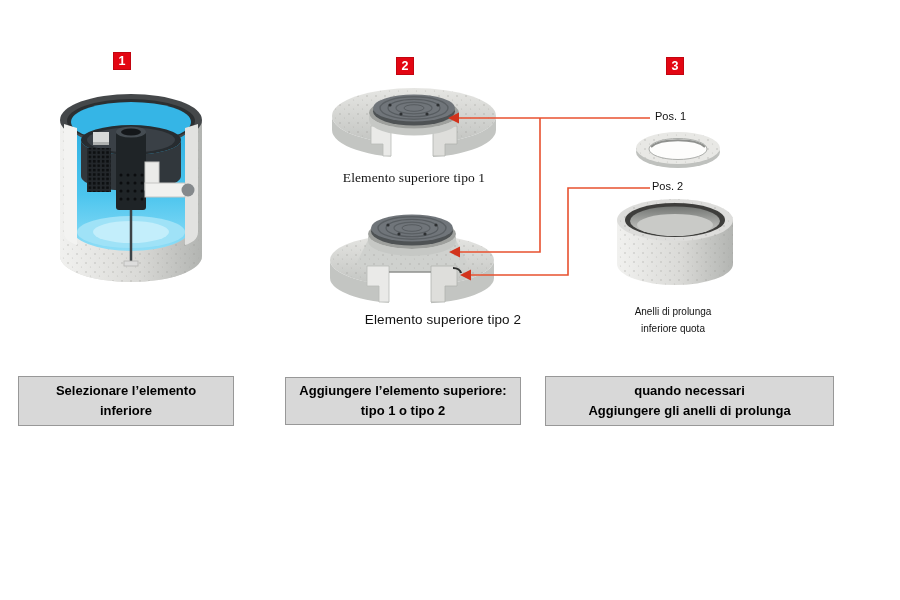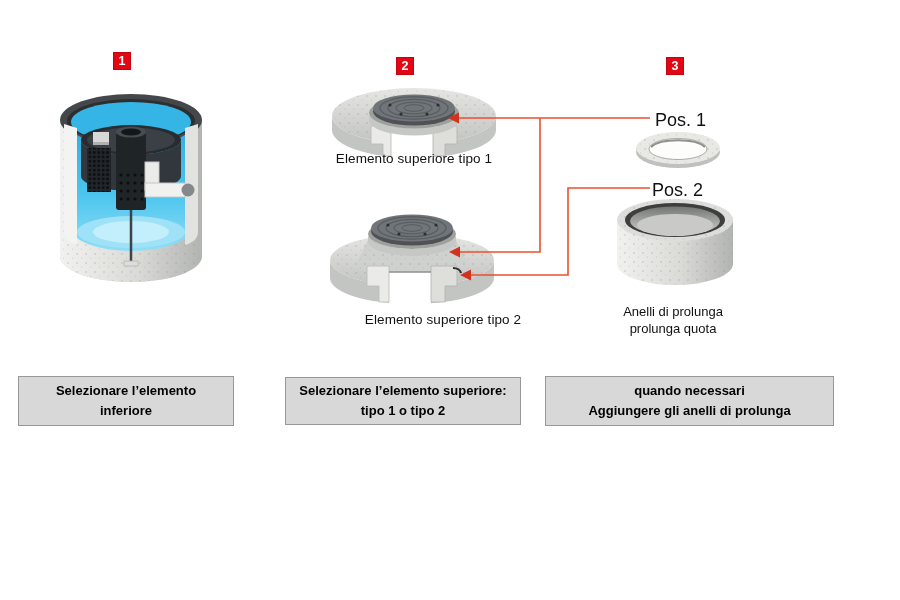--- a/index.html
+++ b/index.html
@@ -10,24 +10,24 @@
   .abs{position:absolute;}
   .badge{
     position:absolute;width:18px;height:18px;background:#e30613;
     color:#fff;font-weight:bold;font-size:12.5px;line-height:18px;text-align:center;
     box-shadow:inset 0 0 0 1px #c20510;
   }
   .item-label{
     position:absolute;font-size:13.5px;letter-spacing:.1px;text-align:center;color:#111;
   }
   .pos-label{
-    position:absolute;font-size:18px;color:#111;
+    position:absolute;font-size:11px;color:#111;
   }
   .note{
-    position:absolute;font-size:13px;line-height:17px;text-align:center;color:#111;
+    position:absolute;font-size:10px;line-height:17px;text-align:center;color:#111;
   }
   .caption-box{
     position:absolute;background:#d8d8d8;border:1px solid #989898;
     display:flex;flex-direction:column;align-items:center;justify-content:center;
     font-weight:bold;font-size:13px;line-height:20px;text-align:center;color:#000;
   }
   svg{display:block;}
   .overlay{position:absolute;left:0;top:0;pointer-events:none;}
 </style>
 </head>
@@ -146,21 +146,21 @@
     <rect x="62" y="44" width="42" height="36" fill="#ffffff"></rect>
     <path d="M42,42 L62,42 L62,72 L54,72 L54,60 L42,60 Z" fill="#eaeae8" stroke="#b9bbb8" stroke-width="0.8"></path>
     <path d="M104,42 L128,42 L128,60 L116,60 L116,72 L104,72 Z" fill="#dededb" stroke="#b0b2af" stroke-width="0.8"></path>
     <line x1="62" y1="44" x2="104" y2="44" stroke="#8f918e" stroke-width="1.4"></line>
 
     <ellipse cx="85" cy="29" rx="45" ry="15.5" fill="#9ea09d"></ellipse>
     <path d="M40,29 L40,36 A45,15.5 0 0 0 130,36 L130,29 A45,15.5 0 0 1 40,29 Z" fill="#c6c8c5"></path>
     <use href="#cover" transform="translate(85,24)"></use>
   </svg>
 
-  <div class="item-label" style="left:328px;top:151px;width:172px;">Elemento superiore tipo 1</div>
+  <div class="item-label" style="left:328px;top:170px;width:172px;font-family:Liberation Serif, serif;">Elemento superiore tipo 1</div>
 
   <svg class="abs" style="left:327px;top:198px;" width="170" height="112" viewBox="0 0 170 112">
 
     <path d="M3,62 L3,80 A82,26 0 0 0 167,80 L167,62 A82,26 0 0 1 3,62 Z" fill="#c3c5c2"></path>
     <ellipse cx="85" cy="62" rx="82" ry="26" fill="url(#gradConcV)"></ellipse>
     <ellipse cx="85" cy="62" rx="82" ry="26" fill="url(#spk)"></ellipse>
 
     <path d="M45,34 L30,64 A56,17 0 0 0 140,64 L125,34 Z" fill="#cfd1ce"></path>
     <path d="M45,34 L30,64 A56,17 0 0 0 140,64 L125,34 Z" fill="url(#spk)"></path>
 
@@ -196,21 +196,21 @@
     <path d="M3,24 L3,68 A58,21 0 0 0 119,68 L119,24 Z" fill="url(#spk)"></path>
     <ellipse cx="61" cy="24" rx="58" ry="21" fill="#dddddb"></ellipse>
     <ellipse cx="61" cy="24" rx="58" ry="21" fill="url(#spk)"></ellipse>
     <ellipse cx="61" cy="24" rx="50" ry="17" fill="#3e3e3c"></ellipse>
     <ellipse cx="61" cy="25" rx="45" ry="14.5" fill="url(#gradInner)"></ellipse>
     <ellipse cx="61" cy="29" rx="38" ry="11" fill="#c9cac7"></ellipse>
   </svg>
 
   <div class="note" style="left:602px;top:303px;width:142px;">
     <div>Anelli di prolunga</div>
-    <div>prolunga quota</div>
+    <div>inferiore quota</div>
   </div>
 
   <svg class="overlay" width="900" height="600" viewBox="0 0 900 600">
     <g stroke="#e8512f" stroke-width="1.6" fill="none">
       <path d="M650,118 H458"></path>
       <path d="M540,118 V252 H459"></path>
       <path d="M650,188 H568 V275 H470"></path>
     </g>
     <g fill="#d2331c">
       <polygon points="448,118 459,112.5 459,123.5"></polygon>
@@ -218,21 +218,21 @@
       <polygon points="460,275 471,269.5 471,280.5"></polygon>
     </g>
   </svg>
 
   <div class="caption-box" style="left:18px;top:376px;width:214px;height:48px;">
     <div>Selezionare l’elemento</div>
     <div>inferiore</div>
   </div>
 
   <div class="caption-box" style="left:285px;top:377px;width:234px;height:46px;">
-    <div>Selezionare l’elemento superiore:</div>
+    <div>Aggiungere l’elemento superiore:</div>
     <div>tipo 1 o tipo 2</div>
   </div>
 
   <div class="caption-box" style="left:545px;top:376px;width:287px;height:48px;">
     <div>quando necessari</div>
     <div>Aggiungere gli anelli di prolunga</div>
   </div>
 
 </div>
 

